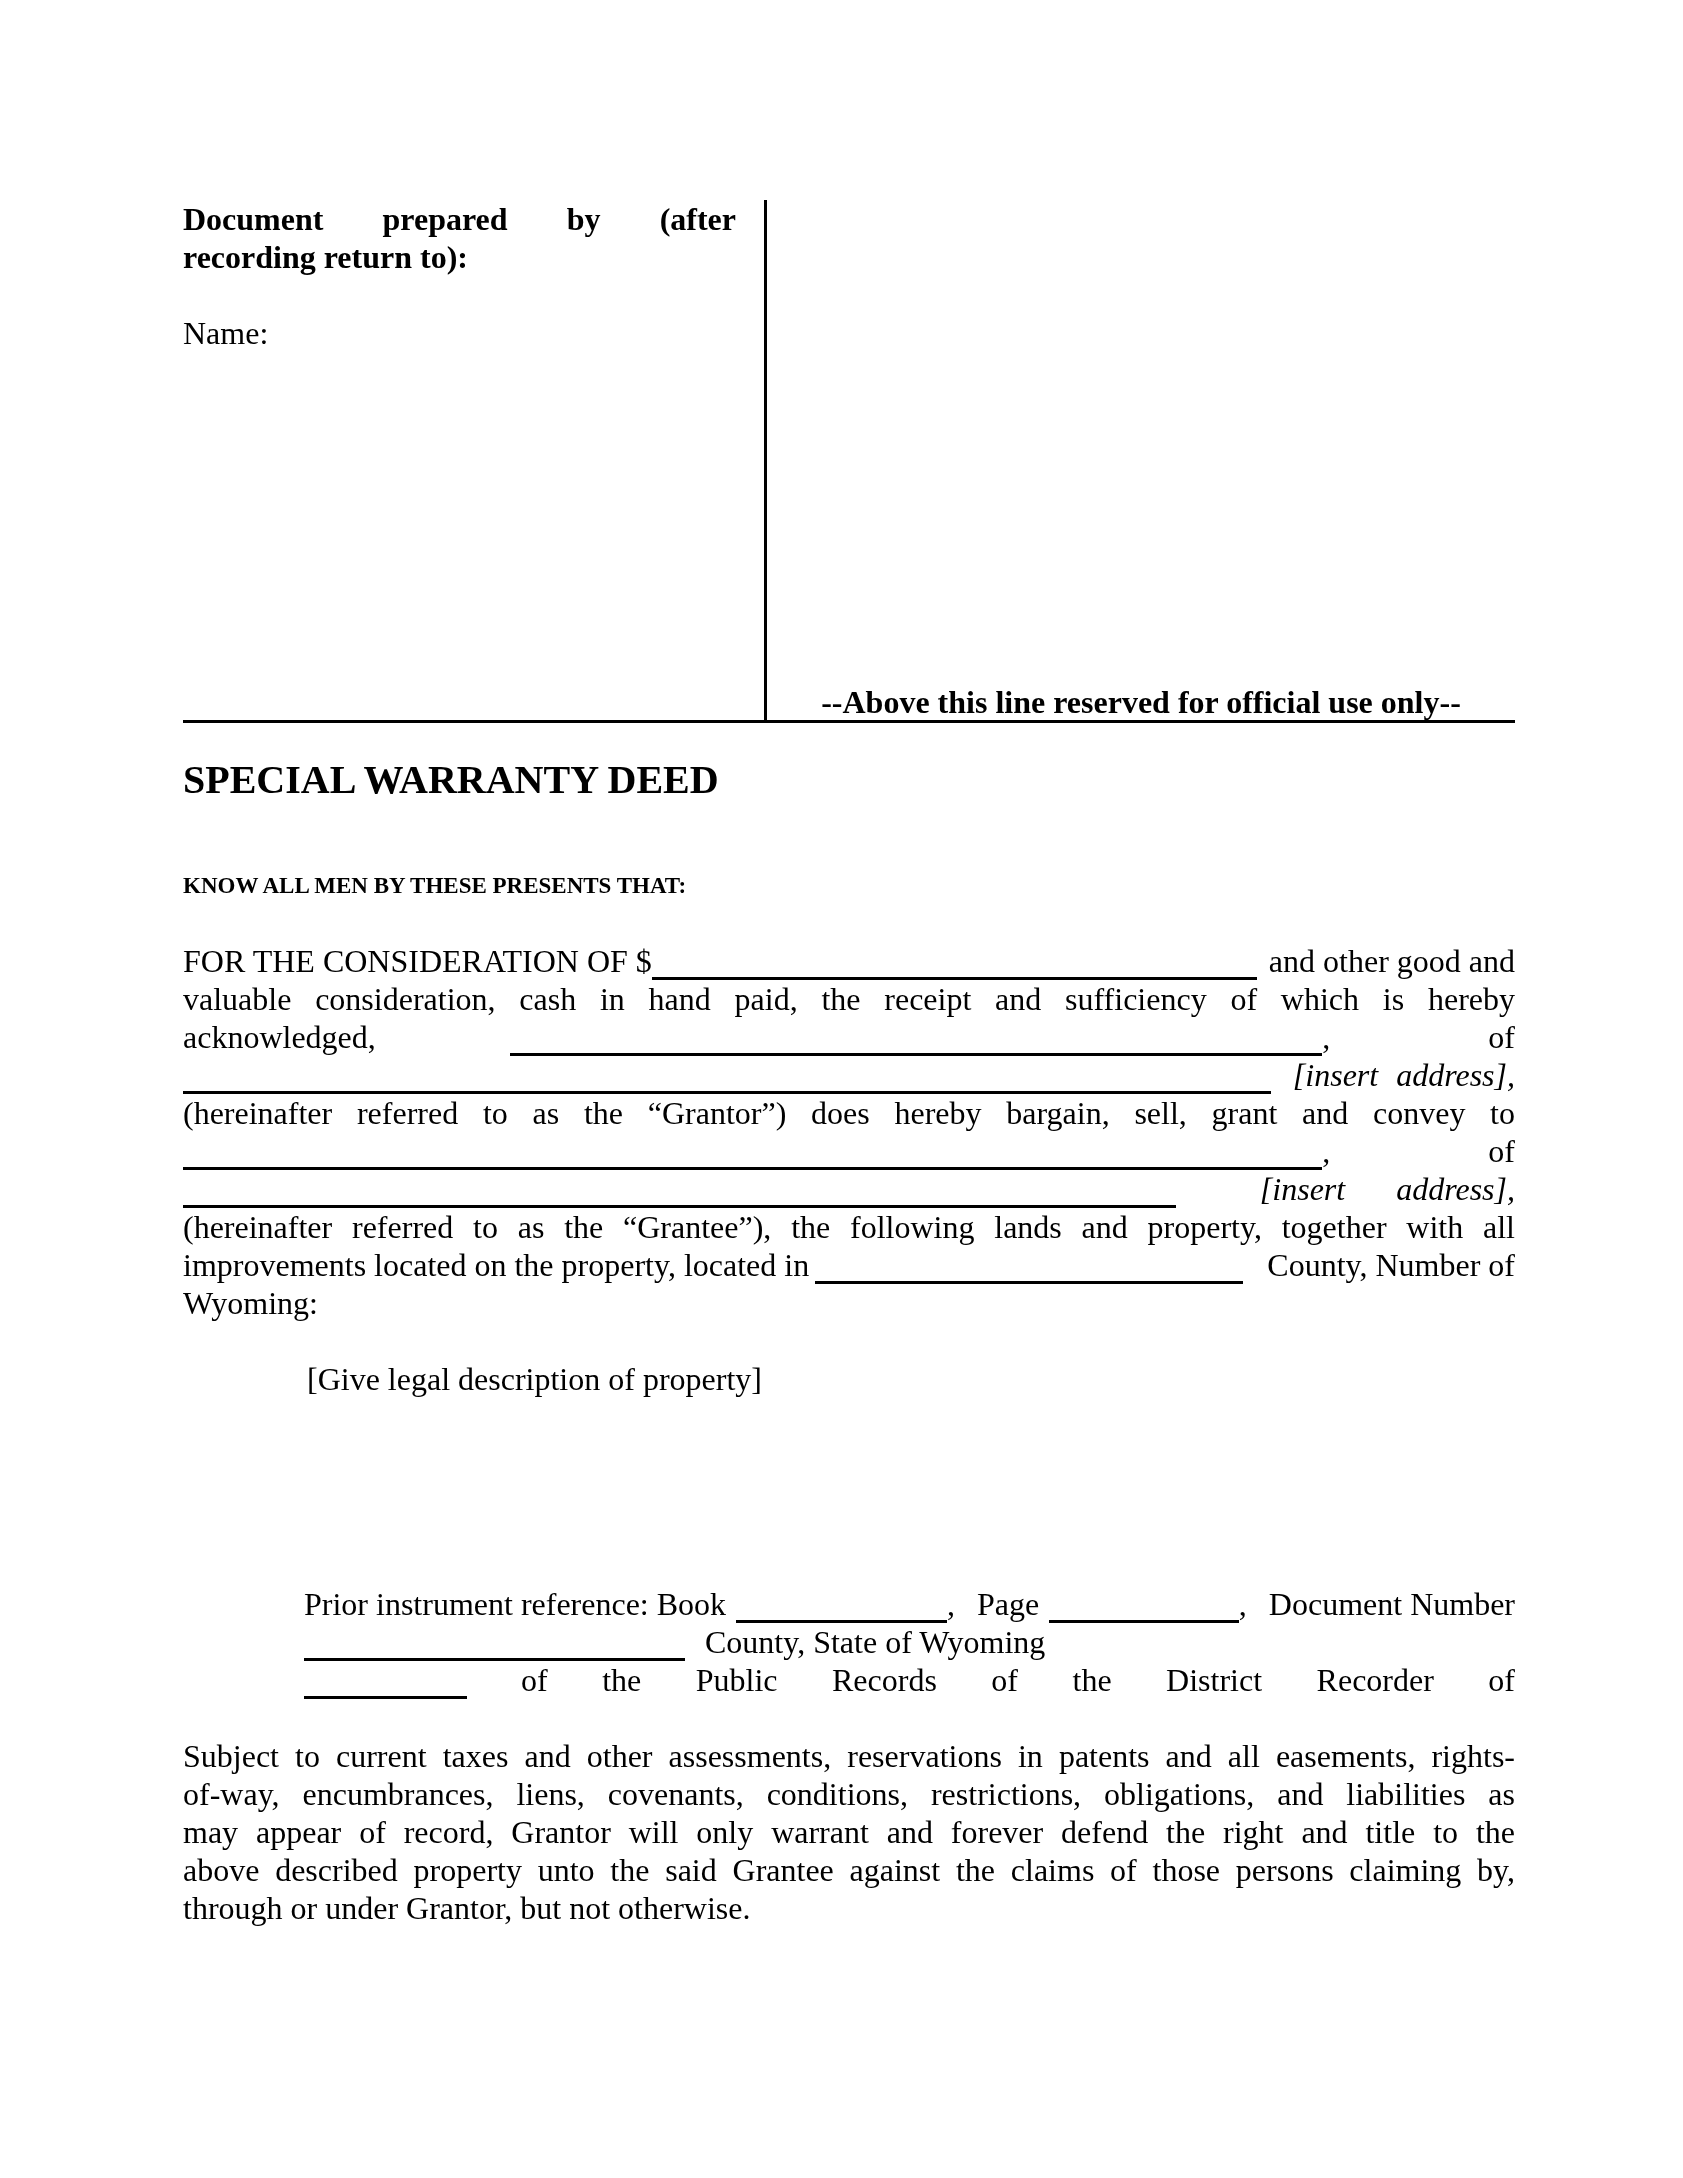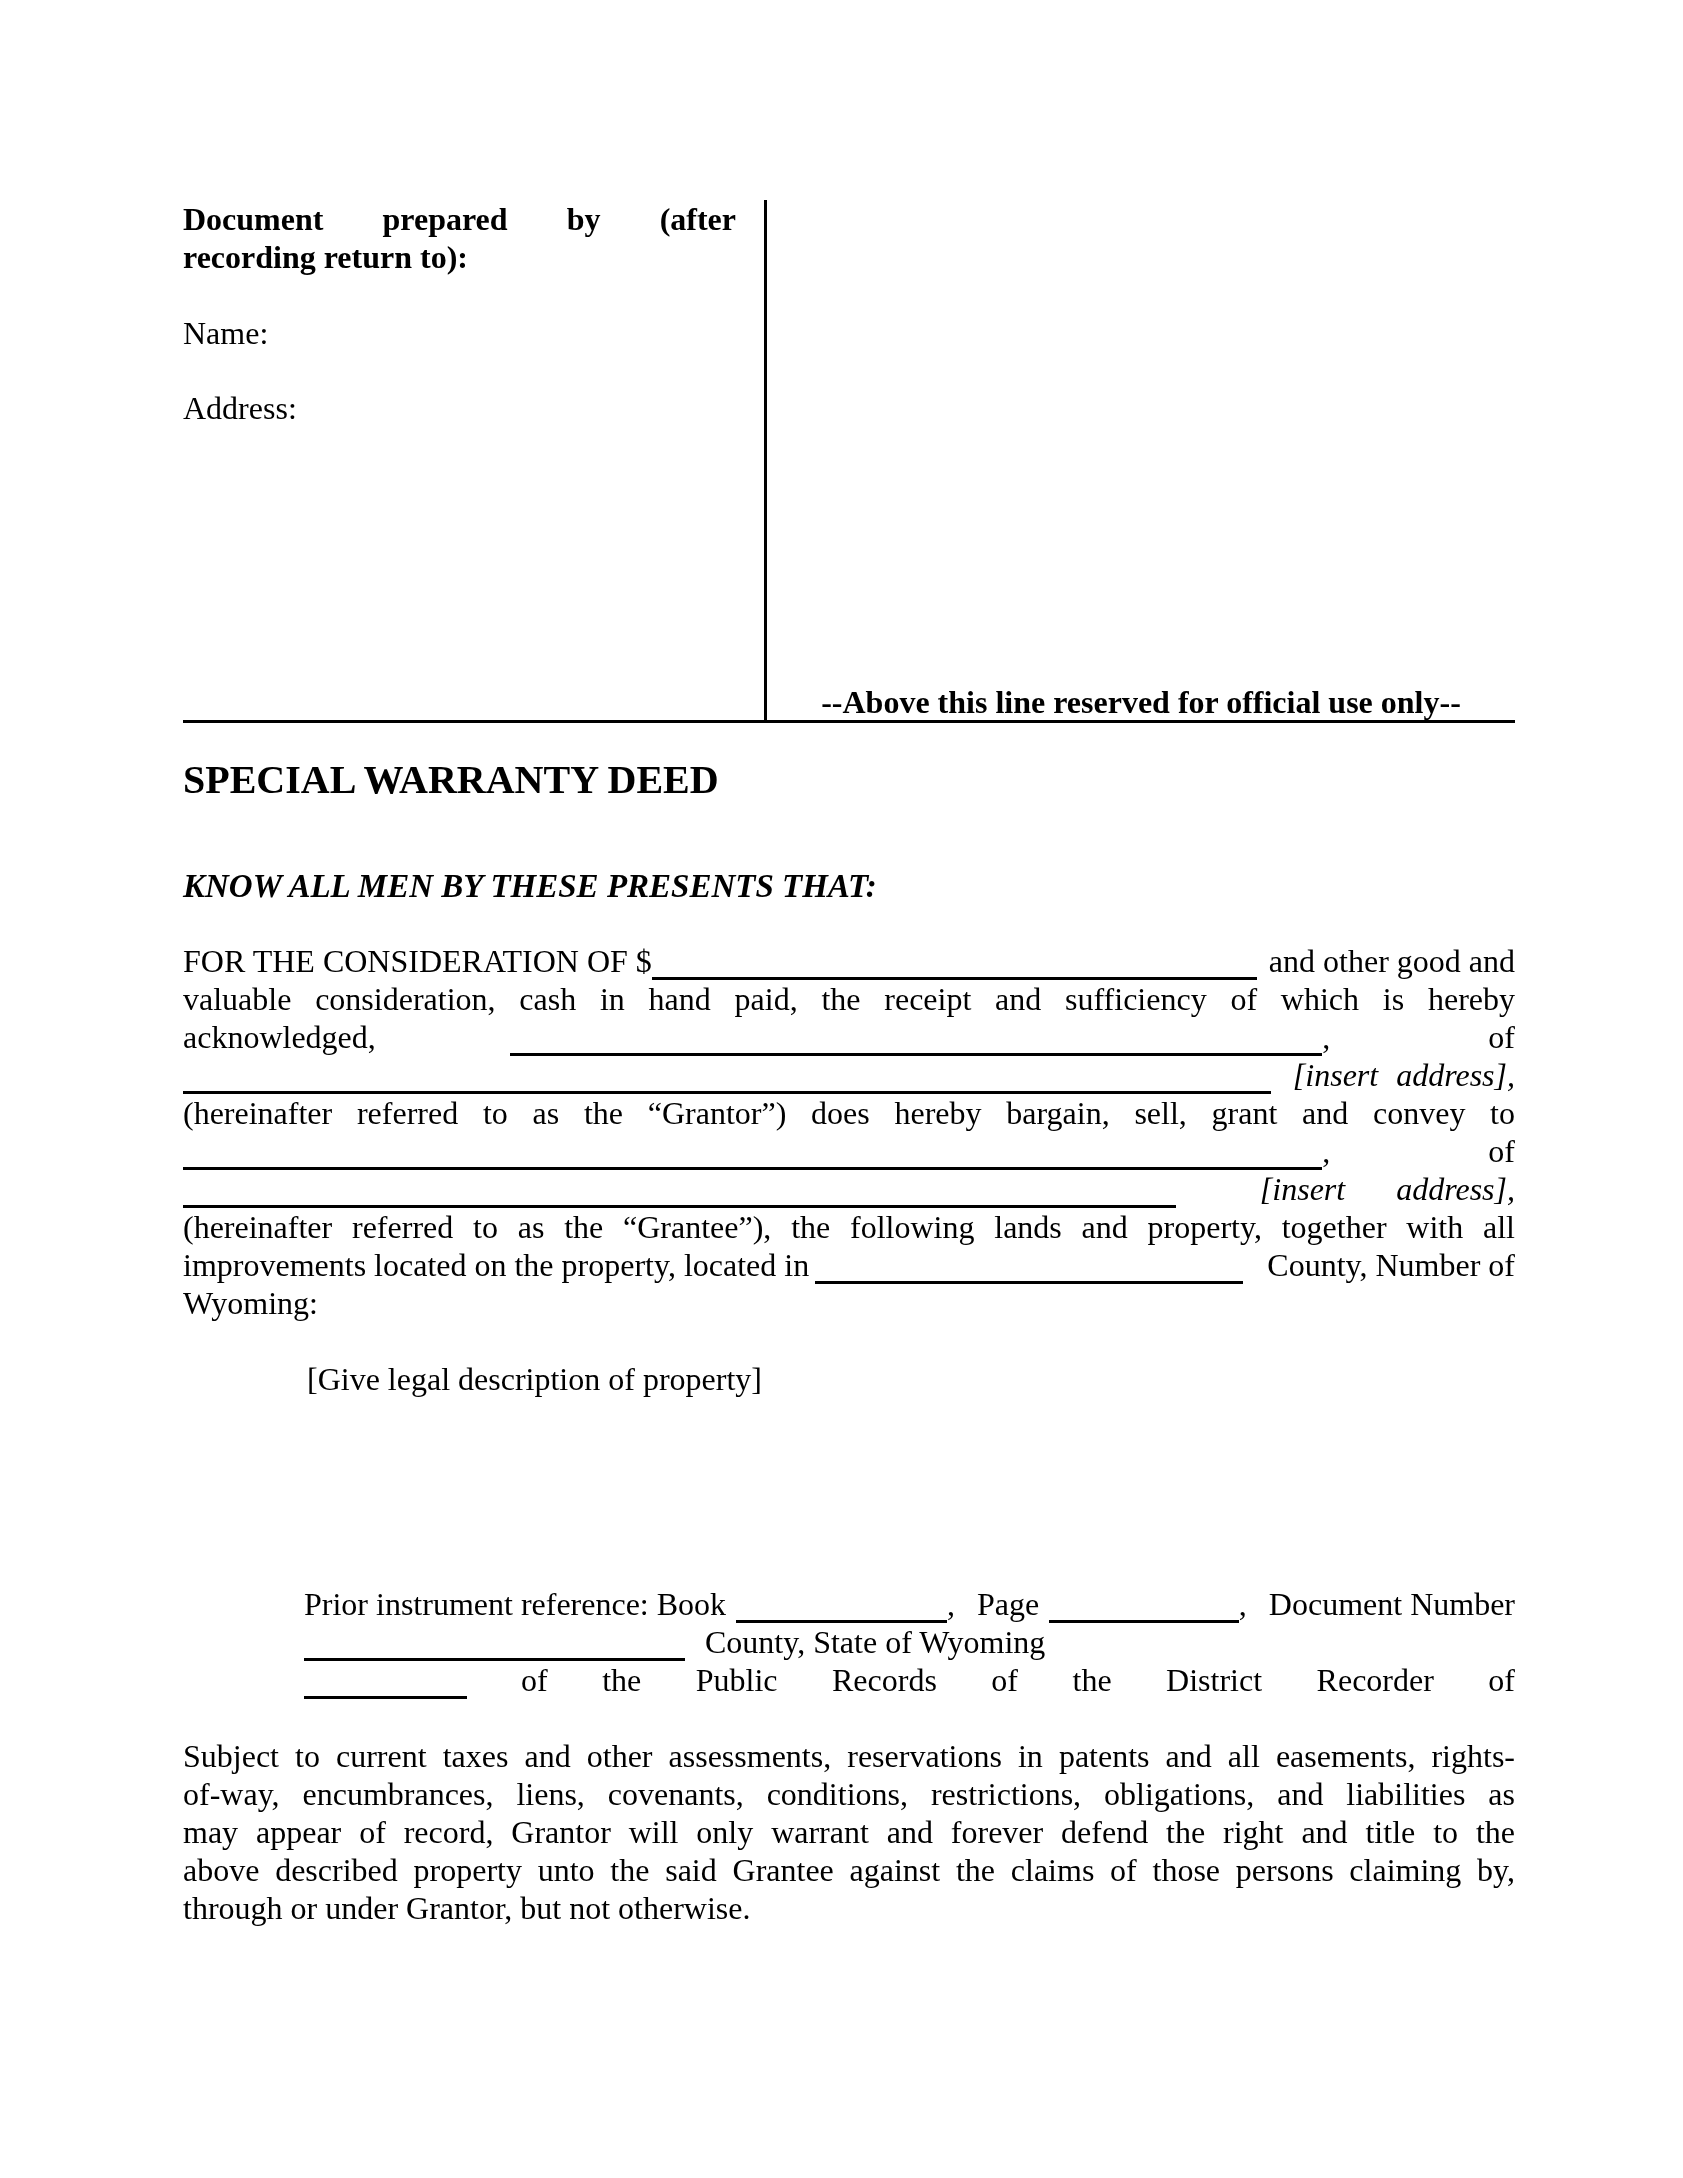--- a/index.html
+++ b/index.html
@@ -27,40 +27,39 @@
   .header{display:flex;height:520px;}
   .header-left{width:584px;box-sizing:border-box;border-right:3px solid #000;padding-right:28px;}
   .hb-title{font-weight:bold;}
   .hb-label{line-height:38px;}
   .hb-name{margin-top:38px;}
   .hb-addr{margin-top:37px;}
   .header-right{flex:1;display:flex;flex-direction:column;justify-content:flex-end;align-items:center;}
   .official-note{font-weight:bold;font-size:32px;line-height:30px;margin-bottom:3px;}
   .rule{height:3px;background:#000;}
   .doc-title{font-size:40px;line-height:46px;font-weight:bold;margin:34px 0 12px 0;}
-  .doc-heading{font-size:33px;line-height:38px;font-weight:bold;margin:64px 0 0 0;font-style:italic;}
+  .doc-heading{font-size:23px;line-height:38px;font-weight:bold;margin:64px 0 0 0;}
   .para{margin:0;}
   .para.p1{margin-top:37px;}
   .legal-desc{margin:38px 0 0 124px;line-height:38px;}
   .para.indented{margin-left:121px;margin-top:187px;}
   .para.closing{margin-top:38px;}
 </style>
 </head>
 <body>
 
 <div class="page">
 
   <div class="header">
     <div class="header-left">
       <div class="hb-title">
           <div class="line just">Document prepared by (after</div>
           <div class="line left">recording return to):</div>
         </div>
       <div class="hb-label hb-name">Name:</div>
-      <div class="hb-label hb-addr">Address:</div>
     </div>
     <div class="header-right">
       <div class="official-note">--Above this line reserved for official use only--</div>
     </div>
   </div>
   <div class="rule"></div>
 
   <div class="doc-title">SPECIAL WARRANTY DEED</div>
 
   <div class="doc-heading">KNOW ALL MEN BY THESE PRESENTS THAT:</div>

